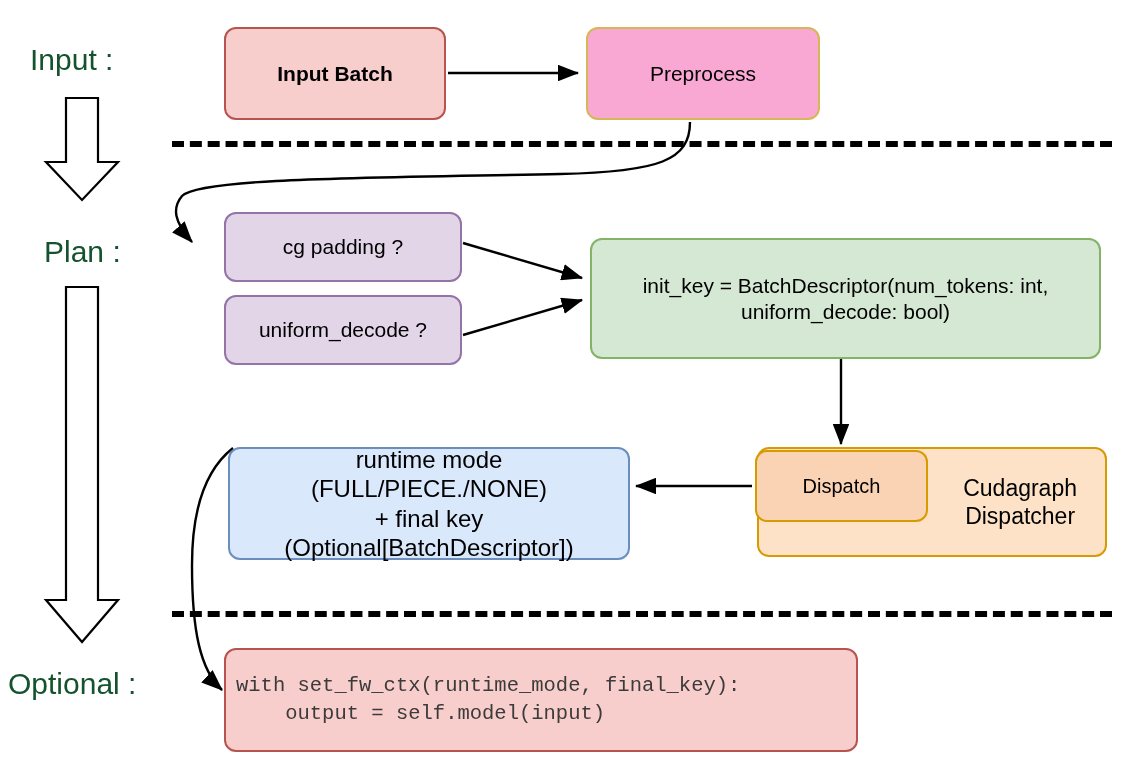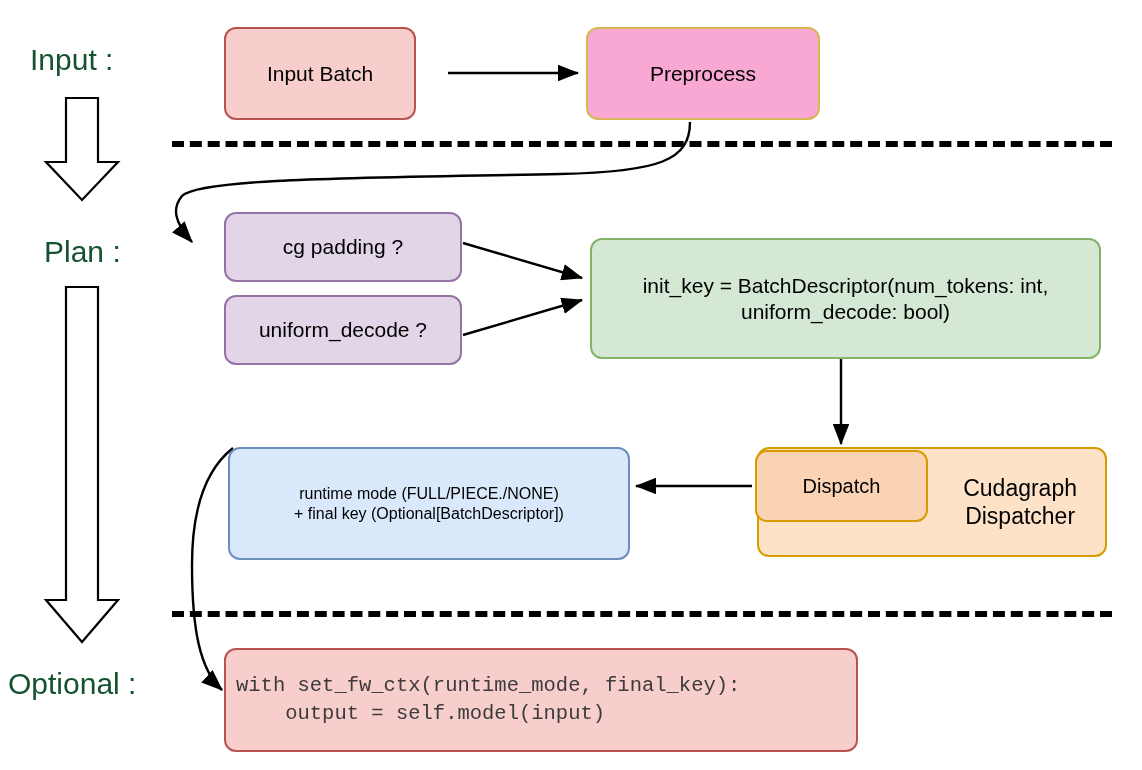--- a/index.html
+++ b/index.html
@@ -38,22 +38,22 @@
     text-align: center;
     font-family: "Liberation Sans", sans-serif;
     font-size: 21px;
     line-height: 1.22;
     color: #000000;
     padding: 2px 8px;
   }
   .node .node-text { display: block; width: 100%; }
 
   .node-input-batch {
-    left: 224px; top: 27px; width: 192px; height: 93px;
-    background: #f8cecc; border-color: #b85450;
+    left: 224px; top: 27px; width: 222px; height: 93px;
+    background: #f8cecc; border-color: #b85450; font-weight: bold;
   }
   .node-preprocess {
     left: 586px; top: 27px; width: 234px; height: 93px;
     background: #f9a8d4; border-color: #d6b656;
   }
   .node-cg-padding {
     left: 224px; top: 212px; width: 238px; height: 70px;
     background: #e1d5e7; border-color: #9673a6;
   }
   .node-uniform-decode {
@@ -61,21 +61,21 @@
     background: #e1d5e7; border-color: #9673a6;
   }
   .node-init-key {
     left: 590px; top: 238px; width: 511px; height: 121px;
     background: #d5e8d4; border-color: #82b366;
     font-size: 21px;
   }
   .node-runtime-mode {
     left: 228px; top: 447px; width: 402px; height: 113px;
     background: #dae8fc; border-color: #6c8ebf;
-    font-size: 16px;
+    font-size: 24px;
   }
   .node-cudagraph-dispatcher {
     left: 750px; top: 447px; width: 350px; height: 110px;
     background: #fde2c8; border-color: #d79b00;
     font-size: 23px;
     justify-content: flex-end;
     padding-right: 28px;
     z-index: 1;
     margin-left: 7px;
   }

